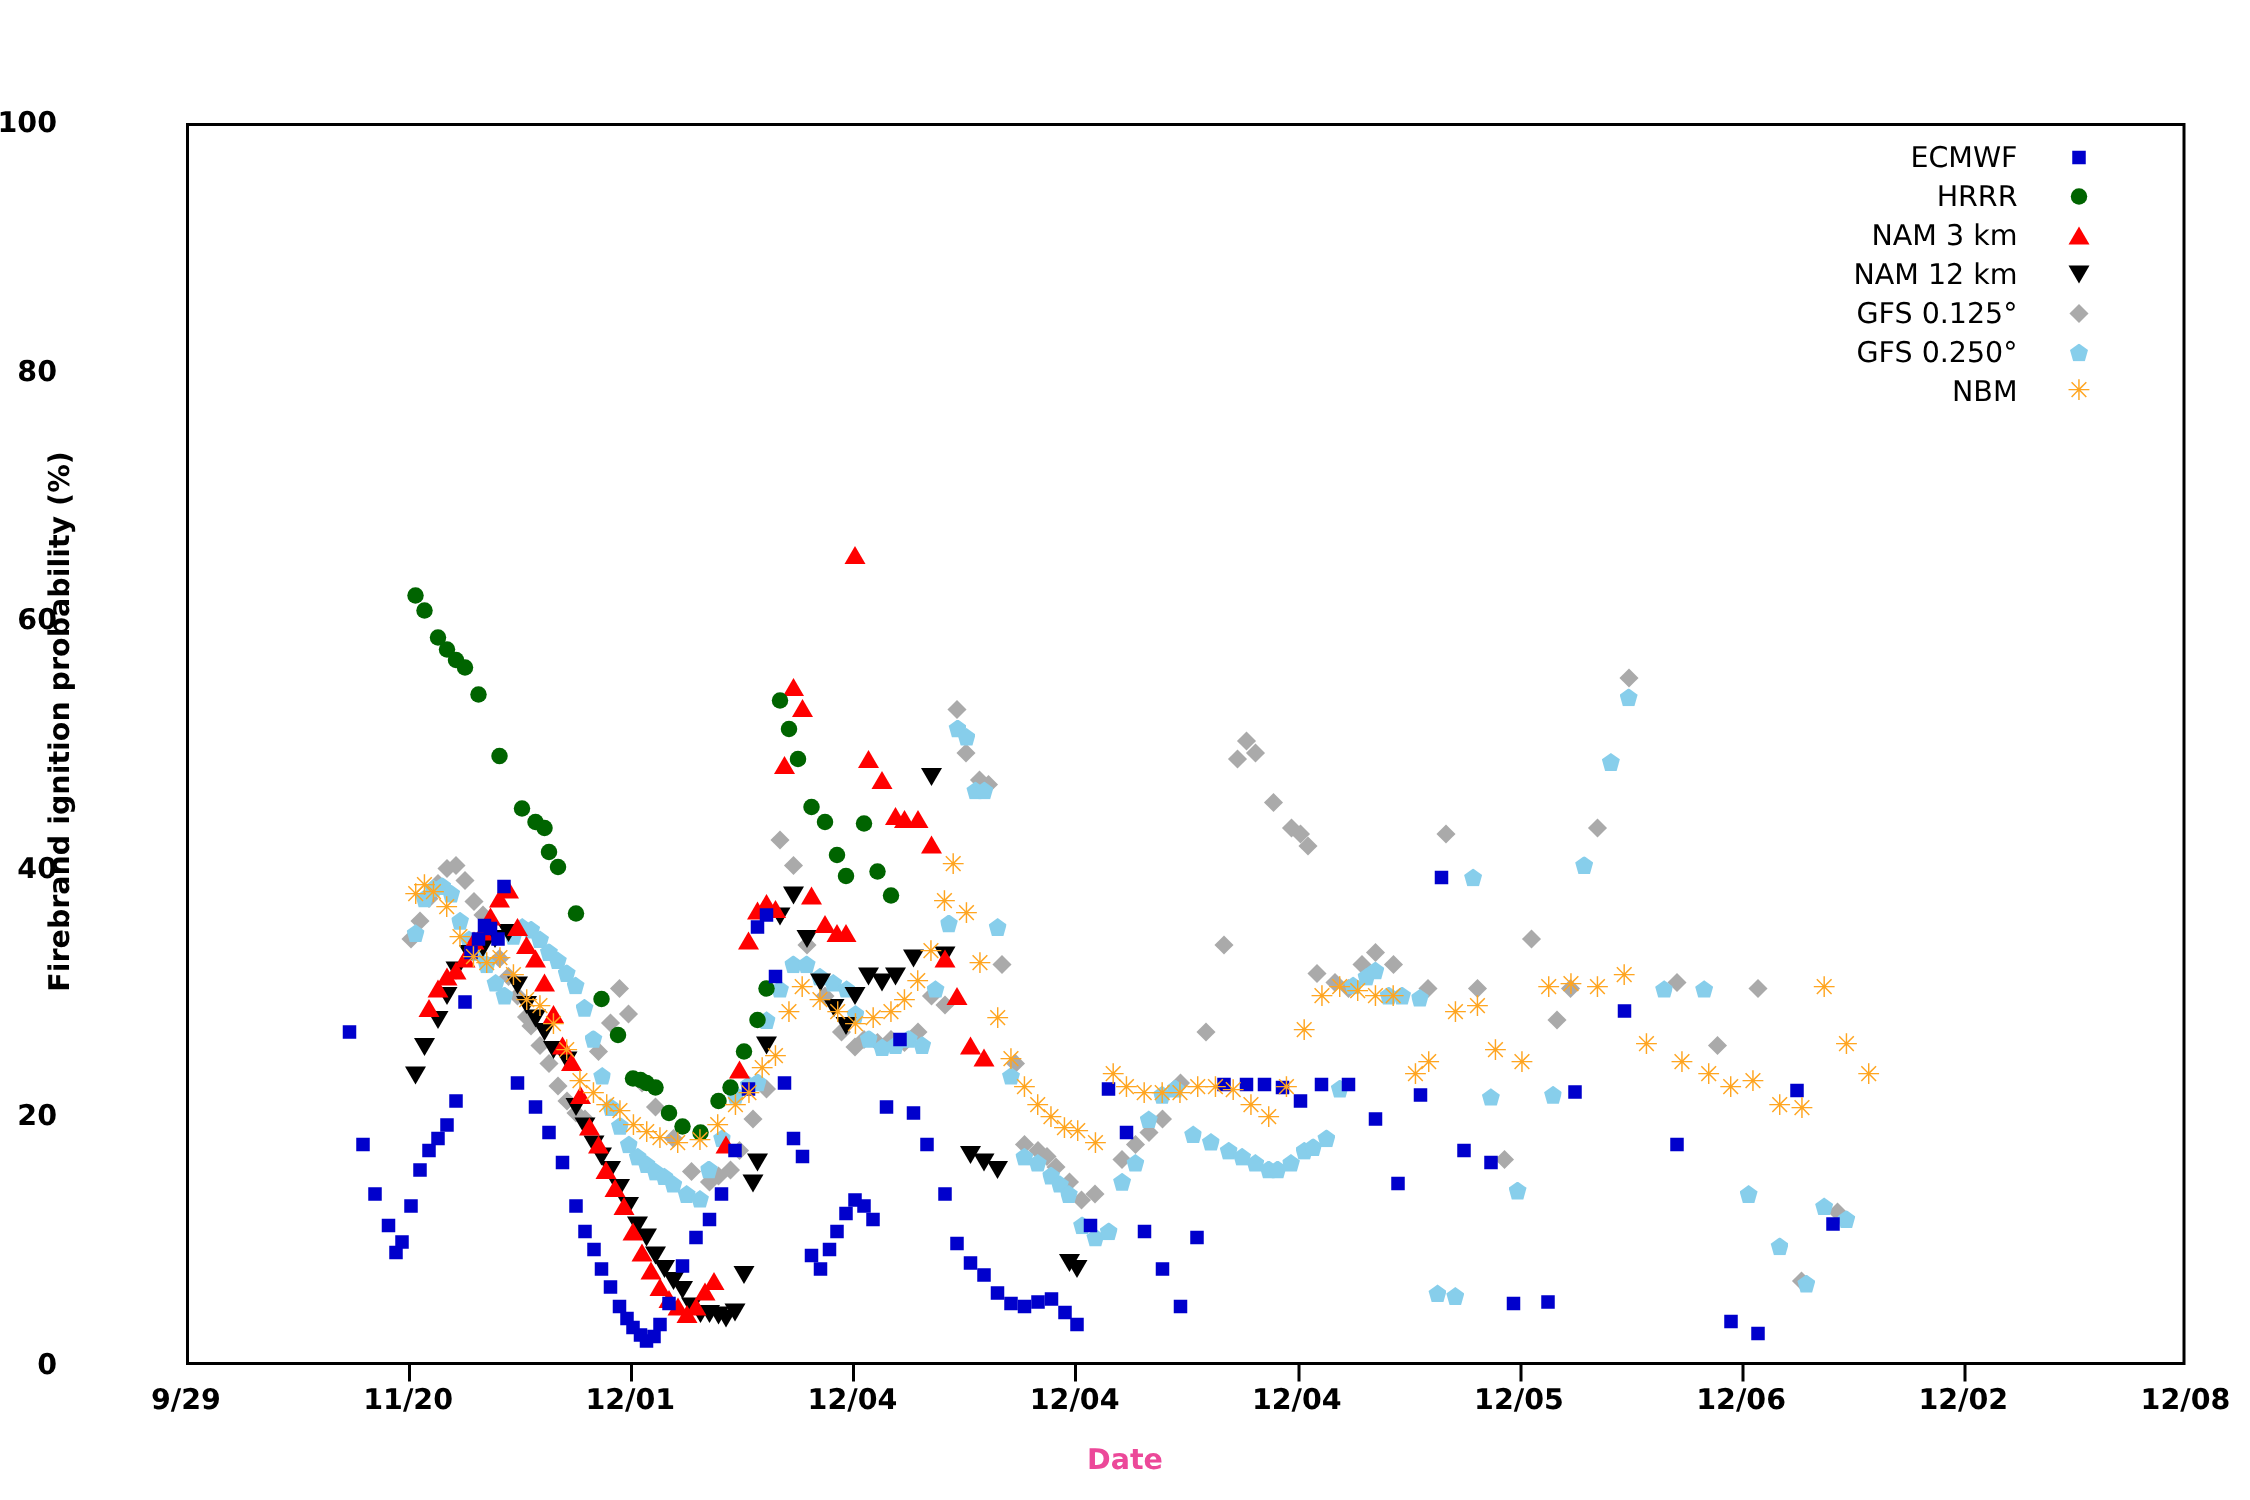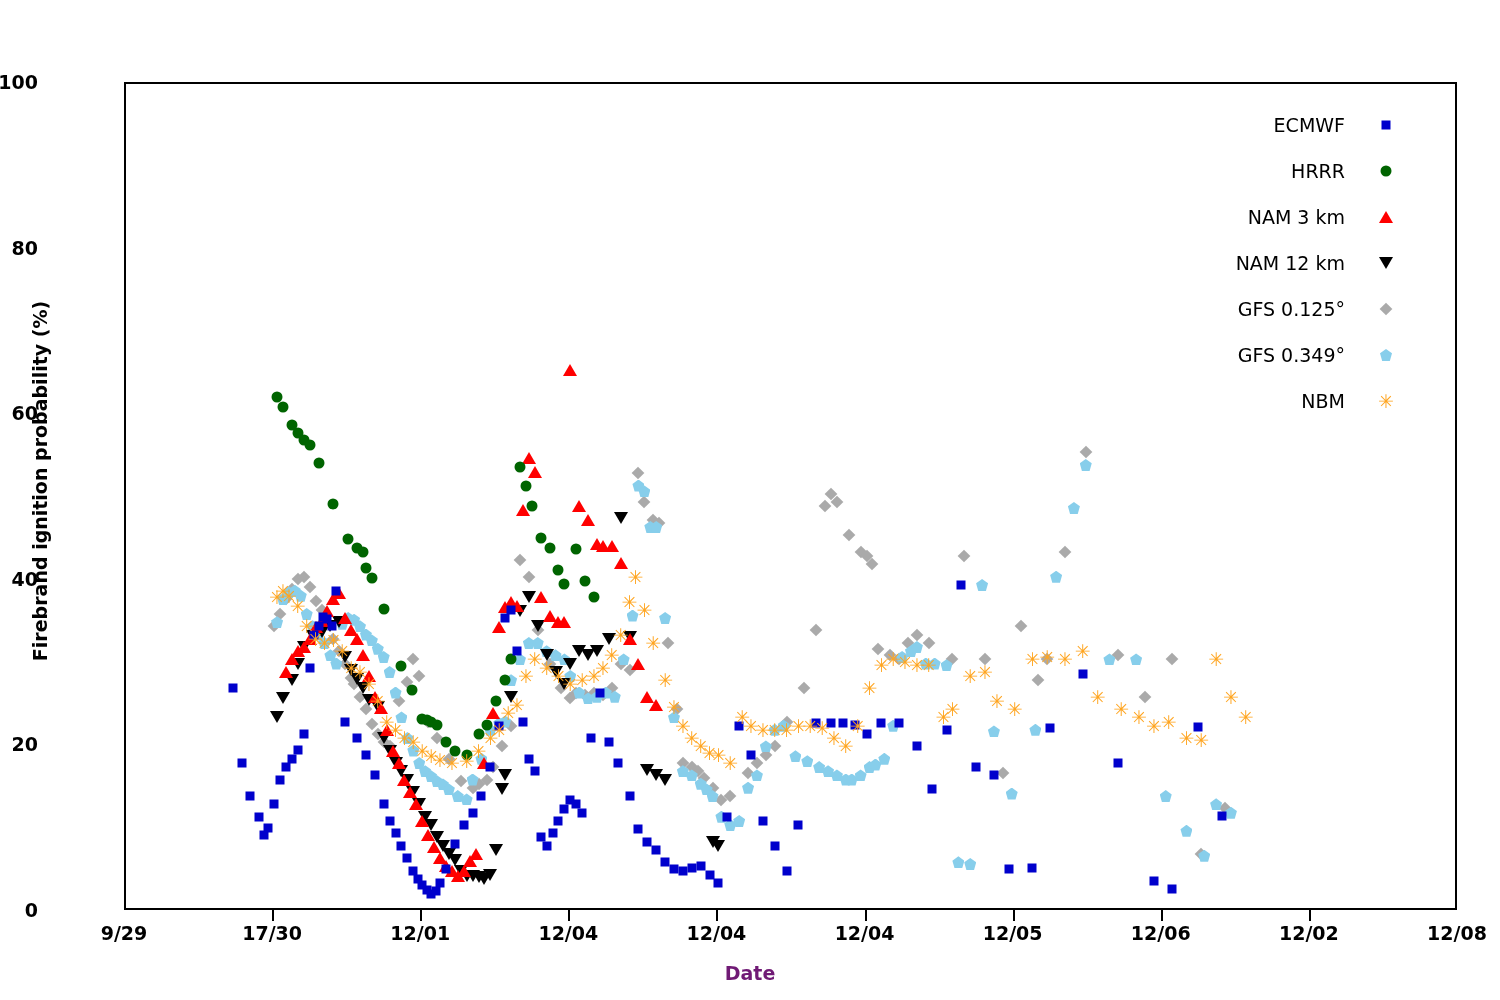--- a/index.html
+++ b/index.html
@@ -24,32 +24,32 @@
   }
   .ytick-mark{position:absolute;left:124px;width:12px;height:2px;background:#000;}
   .xtick-mark{position:absolute;top:910px;width:2px;height:11px;background:#000;}
   .xtick-label{
     position:absolute;top:922px;width:130px;margin-left:-65px;text-align:center;
     font-size:19px;font-weight:bold;color:#000;
   }
 
   #x-axis-title{
     position:absolute;left:0;top:962px;width:1500px;text-align:center;
-    font-size:19px;font-weight:bold;color:#701a75;
+    font-size:19px;font-weight:bold;color:#ec4899;
   }
   #y-axis-title{
     position:absolute;left:-220px;top:470px;width:520px;text-align:center;
     font-size:19px;font-weight:bold;color:#000;
     transform:rotate(-90deg);transform-origin:center center;
   }
 
   #legend{position:absolute;left:1180px;top:92px;width:215px;}
   .legend-row{
     display:flex;align-items:center;justify-content:flex-end;
-    height:26px;gap:0px;margin-top:20px;
+    height:26px;gap:0px;
   }
   .legend-label{
     font-size:19px;color:#000;text-align:right;white-space:nowrap;
     padding-right:32px;
   }
   .legend-marker{width:18px;height:22px;position:relative;flex:0 0 18px;}
 
   .mk{position:absolute;transform:translate(-50%,-50%);}
   .mk-square{width:9px;height:9px;}
   .mk-circle{width:11px;height:11px;border-radius:50%;}
@@ -77,21 +77,21 @@
       <div class="ytick-label" style="top: 744.4px;">20</div>
       <div class="ytick-mark" style="top: 744.4px;"></div>
       <div class="ytick-label" style="top: 578.8px;">40</div>
       <div class="ytick-mark" style="top: 578.8px;"></div>
       <div class="ytick-label" style="top: 413.2px;">60</div>
       <div class="ytick-mark" style="top: 413.2px;"></div>
       <div class="ytick-label" style="top: 247.6px;">80</div>
       <div class="ytick-mark" style="top: 247.6px;"></div>
       <div class="ytick-label" style="top: 82px;">100</div>
       <div class="xtick-label" style="left: 124px;">9/29</div>
-      <div class="xtick-label" style="left: 272.111px;">17/30</div>
+      <div class="xtick-label" style="left: 272.111px;">11/20</div>
       <div class="xtick-mark" style="left: 272.111px;"></div>
       <div class="xtick-label" style="left: 420.222px;">12/01</div>
       <div class="xtick-mark" style="left: 420.222px;"></div>
       <div class="xtick-label" style="left: 568.333px;">12/04</div>
       <div class="xtick-mark" style="left: 568.333px;"></div>
       <div class="xtick-label" style="left: 716.444px;">12/04</div>
       <div class="xtick-mark" style="left: 716.444px;"></div>
       <div class="xtick-label" style="left: 864.556px;">12/04</div>
       <div class="xtick-mark" style="left: 864.556px;"></div>
       <div class="xtick-label" style="left: 1012.67px;">12/05</div>
@@ -684,21 +684,21 @@
           <div class="mk mk-tri-dn" style="border-top: 12px solid rgb(0, 0, 0); left: 9px; top: 11px;"></div>
         </span>
       </div>
       <div class="legend-row">
         <span class="legend-label">GFS 0.125°</span>
         <span class="legend-marker">
           <div class="mk mk-diamond" style="background: rgb(170, 170, 170); left: 9px; top: 11px;"></div>
         </span>
       </div>
       <div class="legend-row">
-        <span class="legend-label">GFS 0.349°</span>
+        <span class="legend-label">GFS 0.250°</span>
         <span class="legend-marker">
           <div class="mk mk-pent" style="background: rgb(135, 206, 235); left: 9px; top: 11px;"></div>
         </span>
       </div>
       <div class="legend-row">
         <span class="legend-label">NBM</span>
         <span class="legend-marker">
           <div class="mk mk-star" style="color: rgb(255, 165, 32); left: 9px; top: 11px;">✳</div>
         </span>
       </div>

